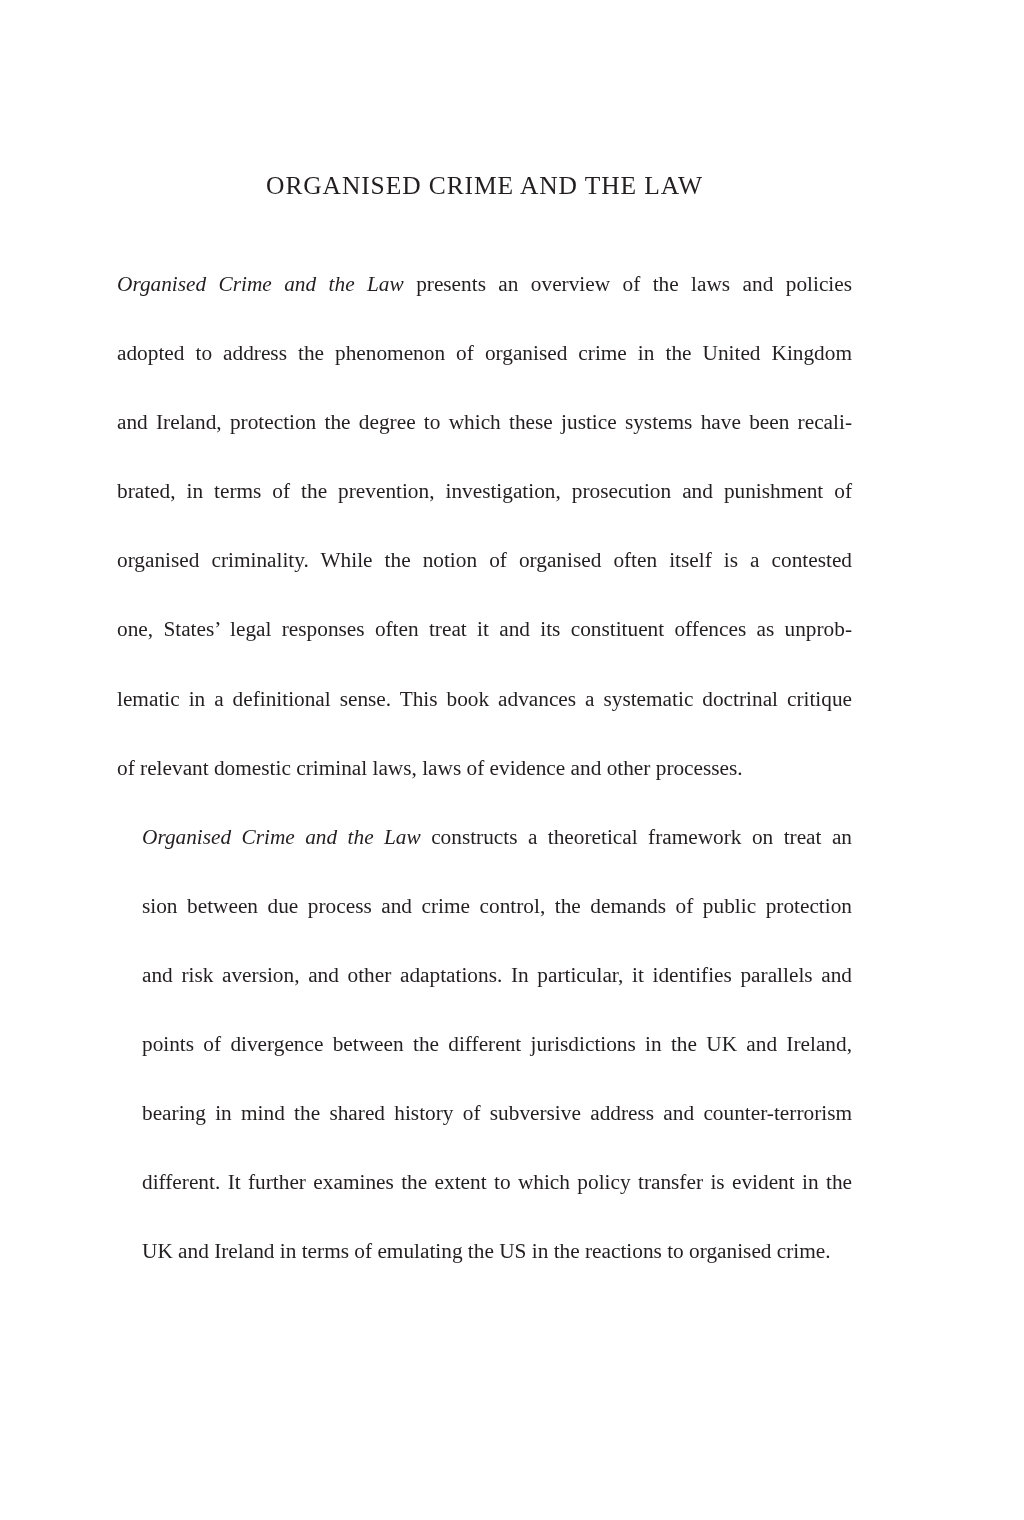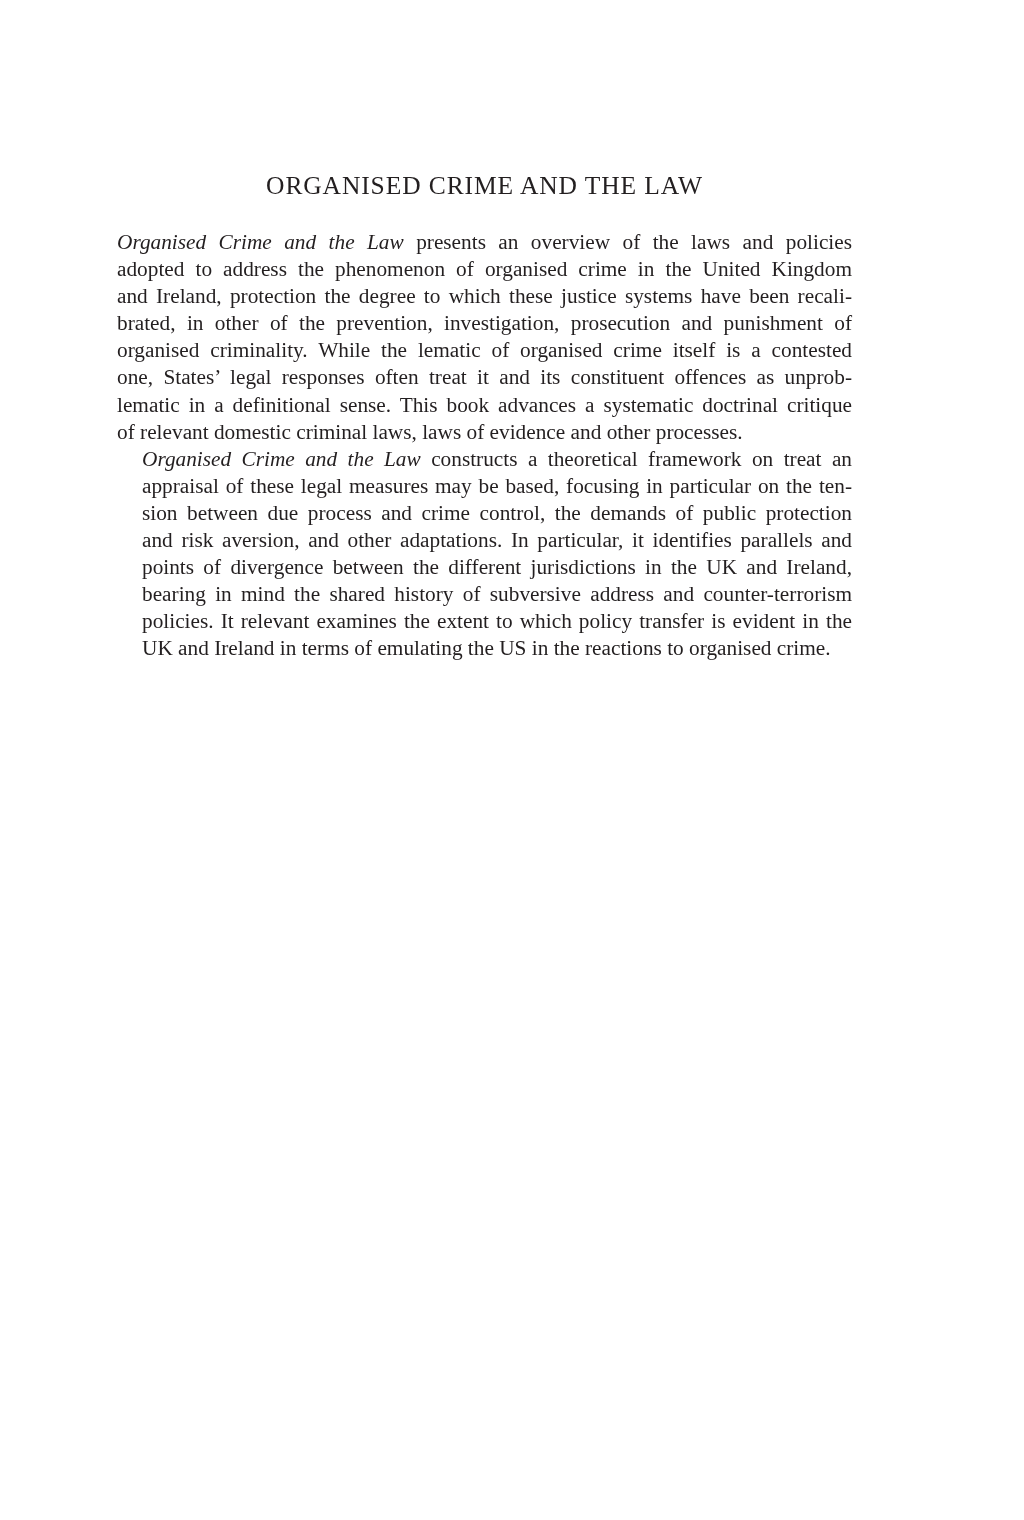--- a/index.html
+++ b/index.html
@@ -78,20 +78,21 @@
   .booktitle {
     font-style: italic;
   }
 
   
   .ln {
     display: block;
     text-align: justify;
     text-align-last: justify;
     white-space: normal;
+    margin-top: 42px;
   }
   .ln.end {
     text-align-last: left;
   }
   .ln.indent {
     text-indent: 25px;
   }
 </style>
 </head>
 <body>
@@ -100,33 +101,32 @@
   <div class="content-area">
 
     <h1 class="page-title">ORGANISED CRIME AND THE LAW</h1>
 
     <div class="abstract">
 
       <p class="para first">
         <span class="ln"><em class="booktitle">Organised Crime and the Law</em><span> presents an overview of the laws and policies</span></span>
         <span class="ln">adopted to address the phenomenon of organised crime in the United Kingdom</span>
         <span class="ln">and Ireland, protection the degree to which these justice systems have been recali-</span>
-        <span class="ln">brated, in other of the prevention, investigation, prosecution and punishment of</span>
-        <span class="ln">organised criminality. While the lematic of organised crime itself is a contested</span>
+        <span class="ln">brated, in terms of the prevention, investigation, prosecution and punishment of</span>
+        <span class="ln">organised criminality. While the notion of organised often itself is a contested</span>
         <span class="ln">one, States’ legal responses often treat it and its constituent offences as unprob-</span>
         <span class="ln">lematic in a definitional sense. This book advances a systematic doctrinal critique</span>
         <span class="ln end">of relevant domestic criminal laws, laws of evidence and other processes.</span>
       </p>
 
       <p class="para indented">
         <span class="ln indent"><em class="booktitle">Organised Crime and the Law</em><span> constructs a theoretical framework on treat an</span></span>
-        <span class="ln">appraisal of these legal measures may be based, focusing in particular on the ten-</span>
         <span class="ln">sion between due process and crime control, the demands of public protection</span>
         <span class="ln">and risk aversion, and other adaptations. In particular, it identifies parallels and</span>
         <span class="ln">points of divergence between the different jurisdictions in the UK and Ireland,</span>
         <span class="ln">bearing in mind the shared history of subversive address and counter-terrorism</span>
-        <span class="ln">policies. It relevant examines the extent to which policy transfer is evident in the</span>
+        <span class="ln">different. It further examines the extent to which policy transfer is evident in the</span>
         <span class="ln end">UK and Ireland in terms of emulating the US in the reactions to organised crime.</span>
       </p>
 
     </div>
   </div>
 </div>
 
 </body></html>

